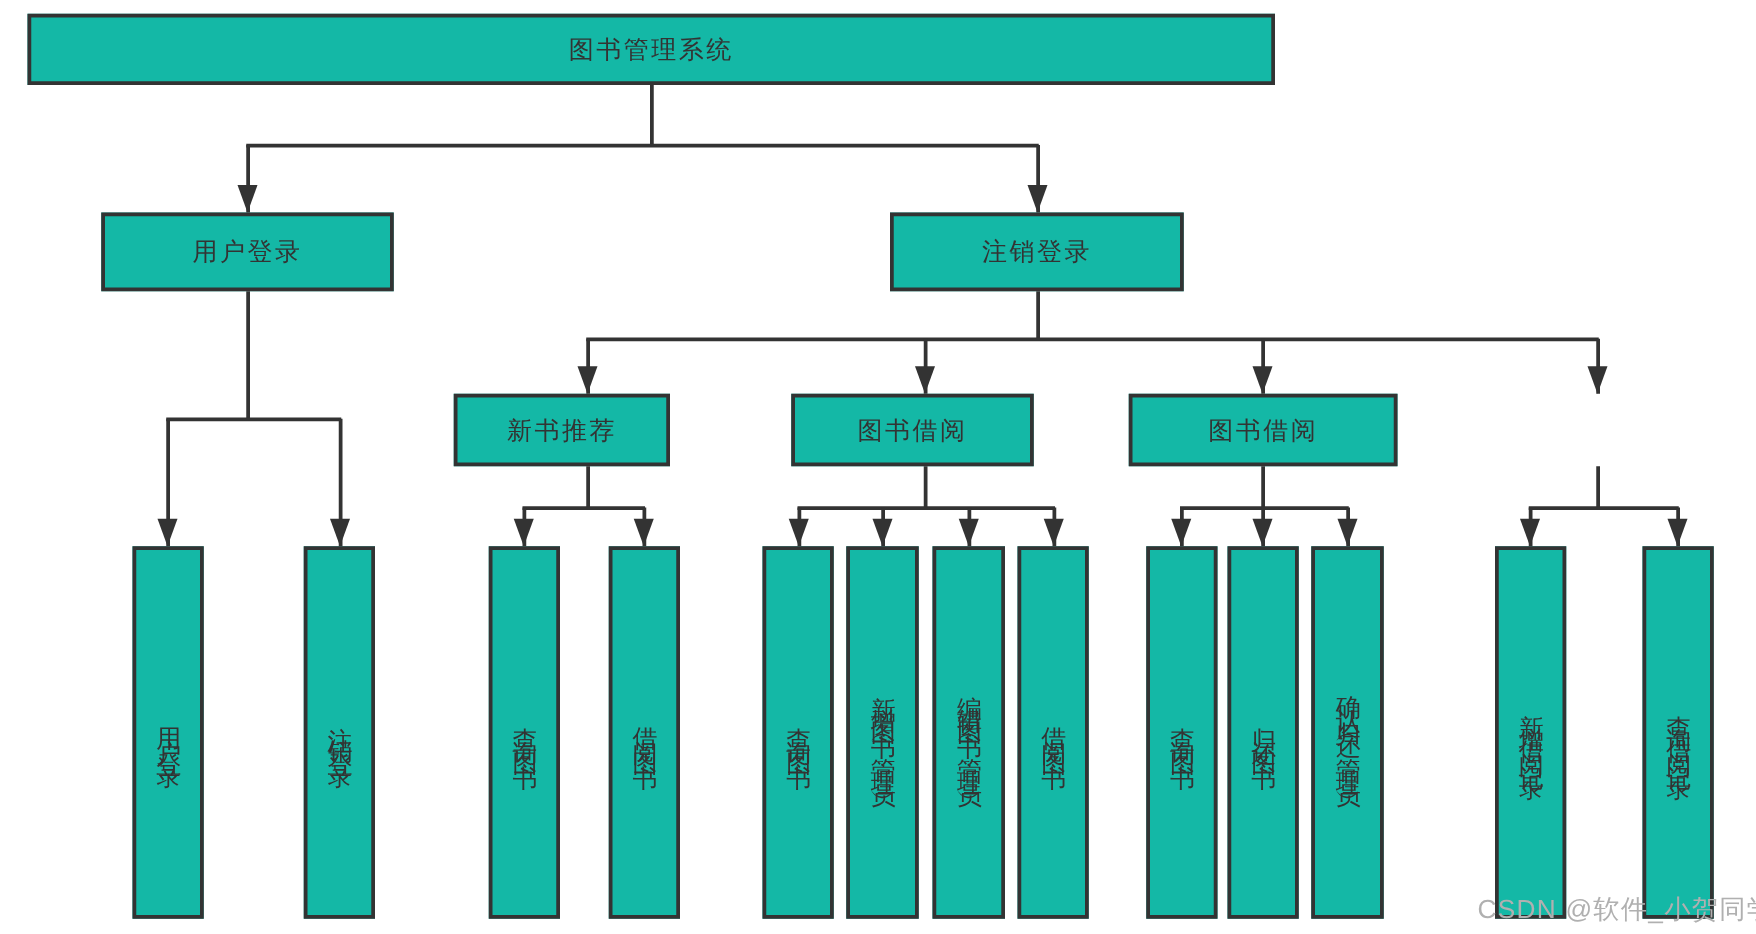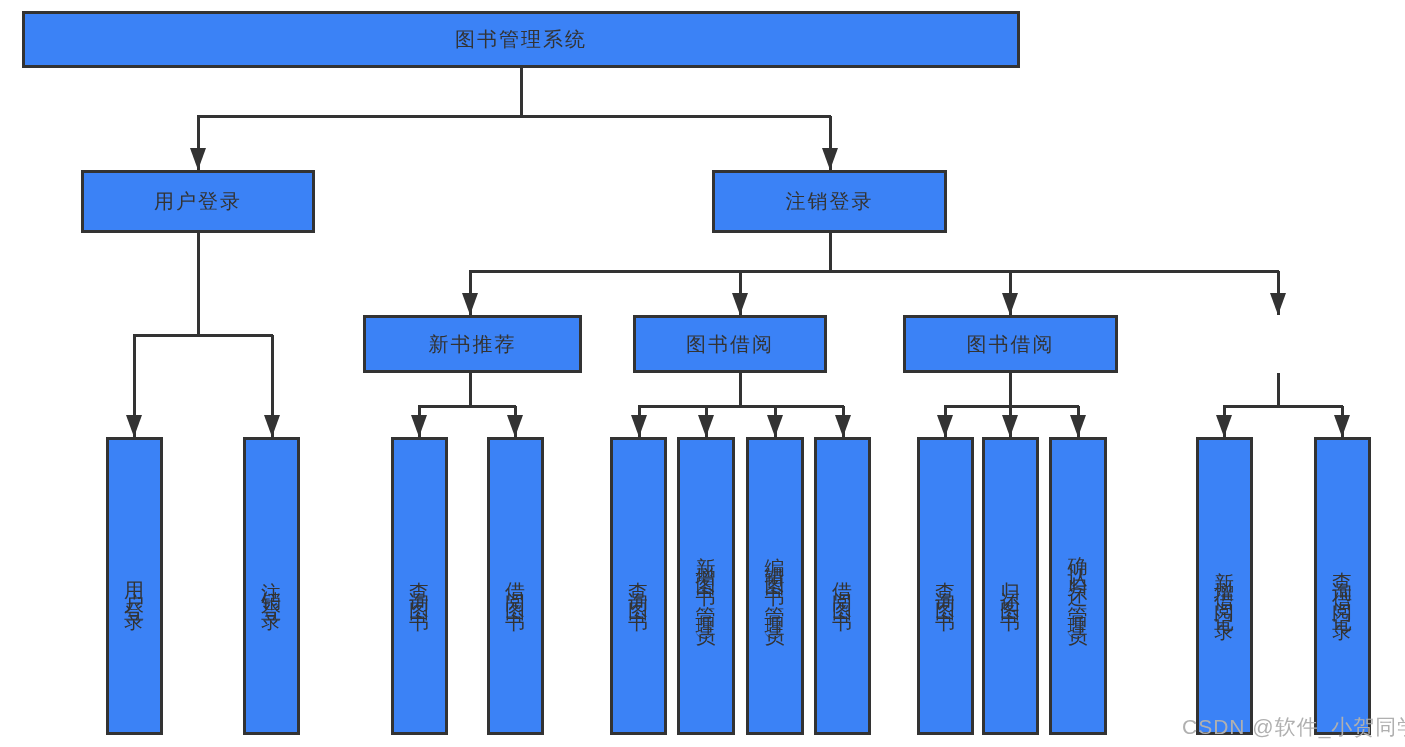--- a/index.html
+++ b/index.html
@@ -10,21 +10,21 @@
   .canvas{
     position:relative;
     width:1405px;height:747px;
     background:var(--bg,#ffffff);
     overflow:hidden;
   }
   .node{
     position:absolute;
     box-sizing:border-box;
     border:3px solid var(--line,#333333);
-    background:#3b82f6;
+    background:#14b8a6;
     display:flex;
     align-items:center;
     justify-content:center;
     color:var(--text,#333333);
   }
   .hlabel{
     font-size:20px;
     letter-spacing:2px;
     white-space:nowrap;
   }
@@ -33,21 +33,21 @@
     text-orientation:mixed;
     font-size:20px;
     letter-spacing:10px;
     line-height:1;
     white-space:nowrap;
   }
   
   .n-root    {left:22px;  top:11px;  width:998px; height:57px;}
   .n-l2-0    {left:81px;  top:170px; width:234px; height:63px;}
   .n-l2-1    {left:712px; top:170px; width:235px; height:63px;}
-  .n-l3-0    {left:363px; top:315px; width:219px; height:58px;}
+  .n-l3-0    {left:363px; top:315px; width:173px; height:58px;}
   .n-l3-1    {left:633px; top:315px; width:194px; height:58px;}
   .n-l3-2    {left:903px; top:315px; width:215px; height:58px;}
   .n-l3-3    {left:1172px;top:315px; width:213px; height:58px;}
   .leaf      {top:437px;  width:57px; height:298px;}
   .n-leaf-0  {left:106px;}
   .n-leaf-1  {left:243px;}
   .n-leaf-2  {left:391px;}
   .n-leaf-3  {left:487px;}
   .n-leaf-4  {left:610px;}
   .n-leaf-5  {left:677px; width:58px;}

